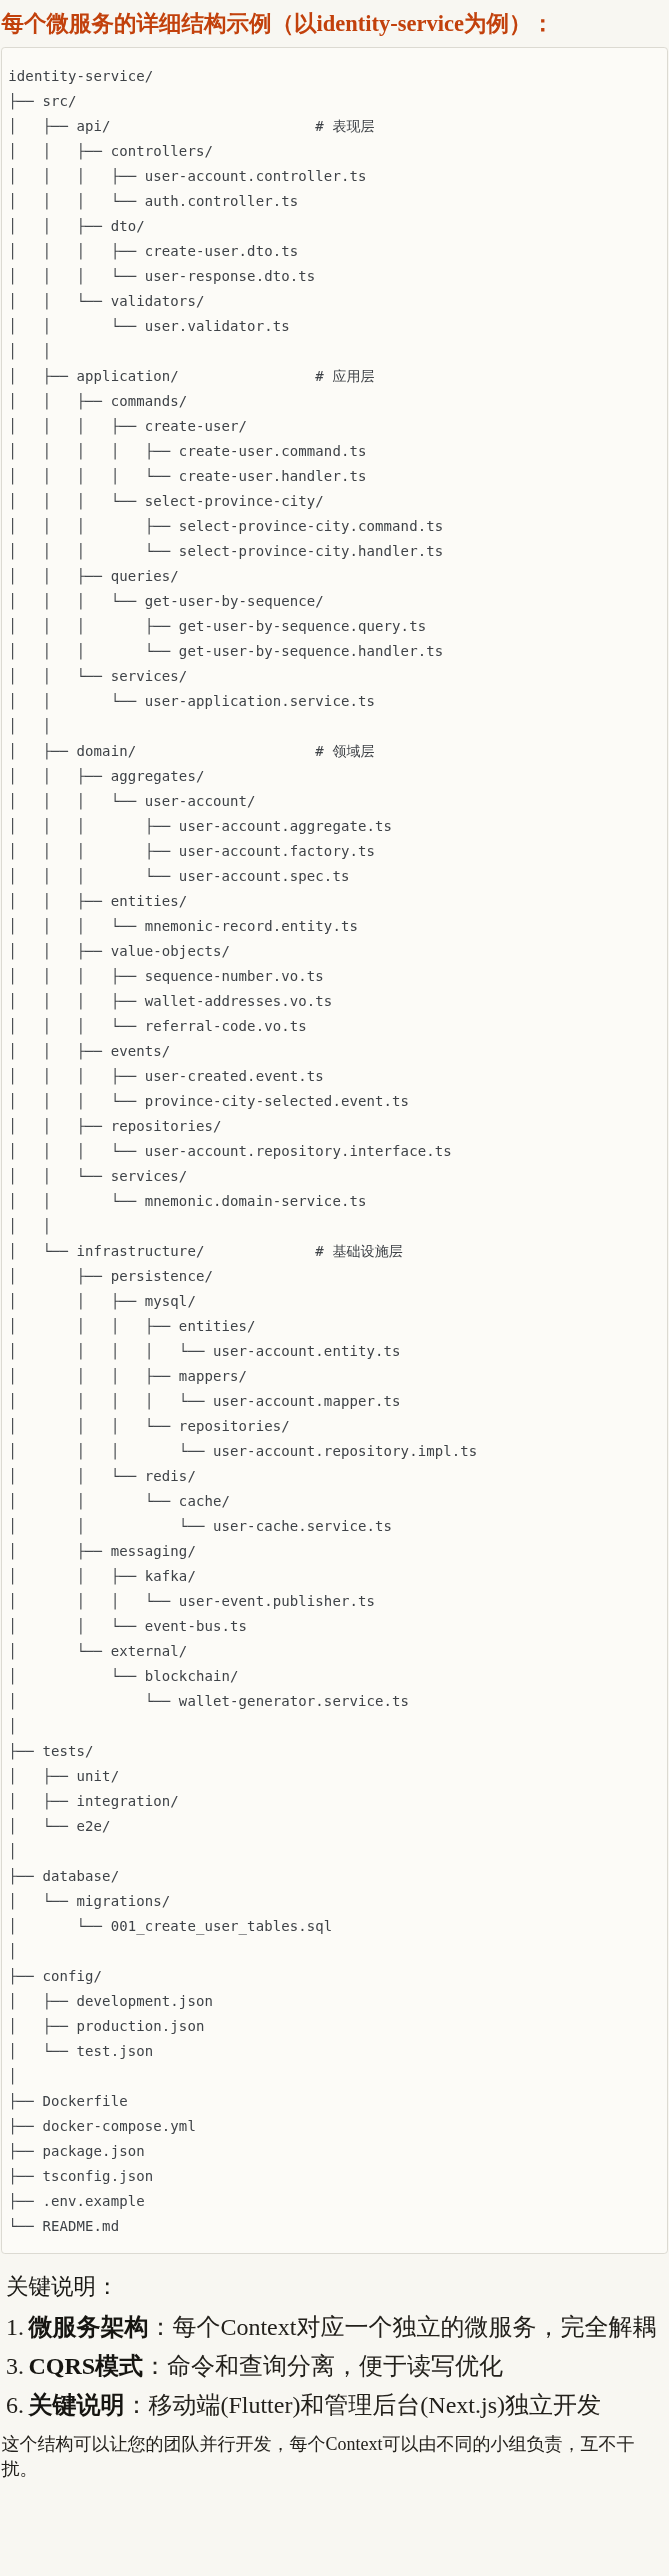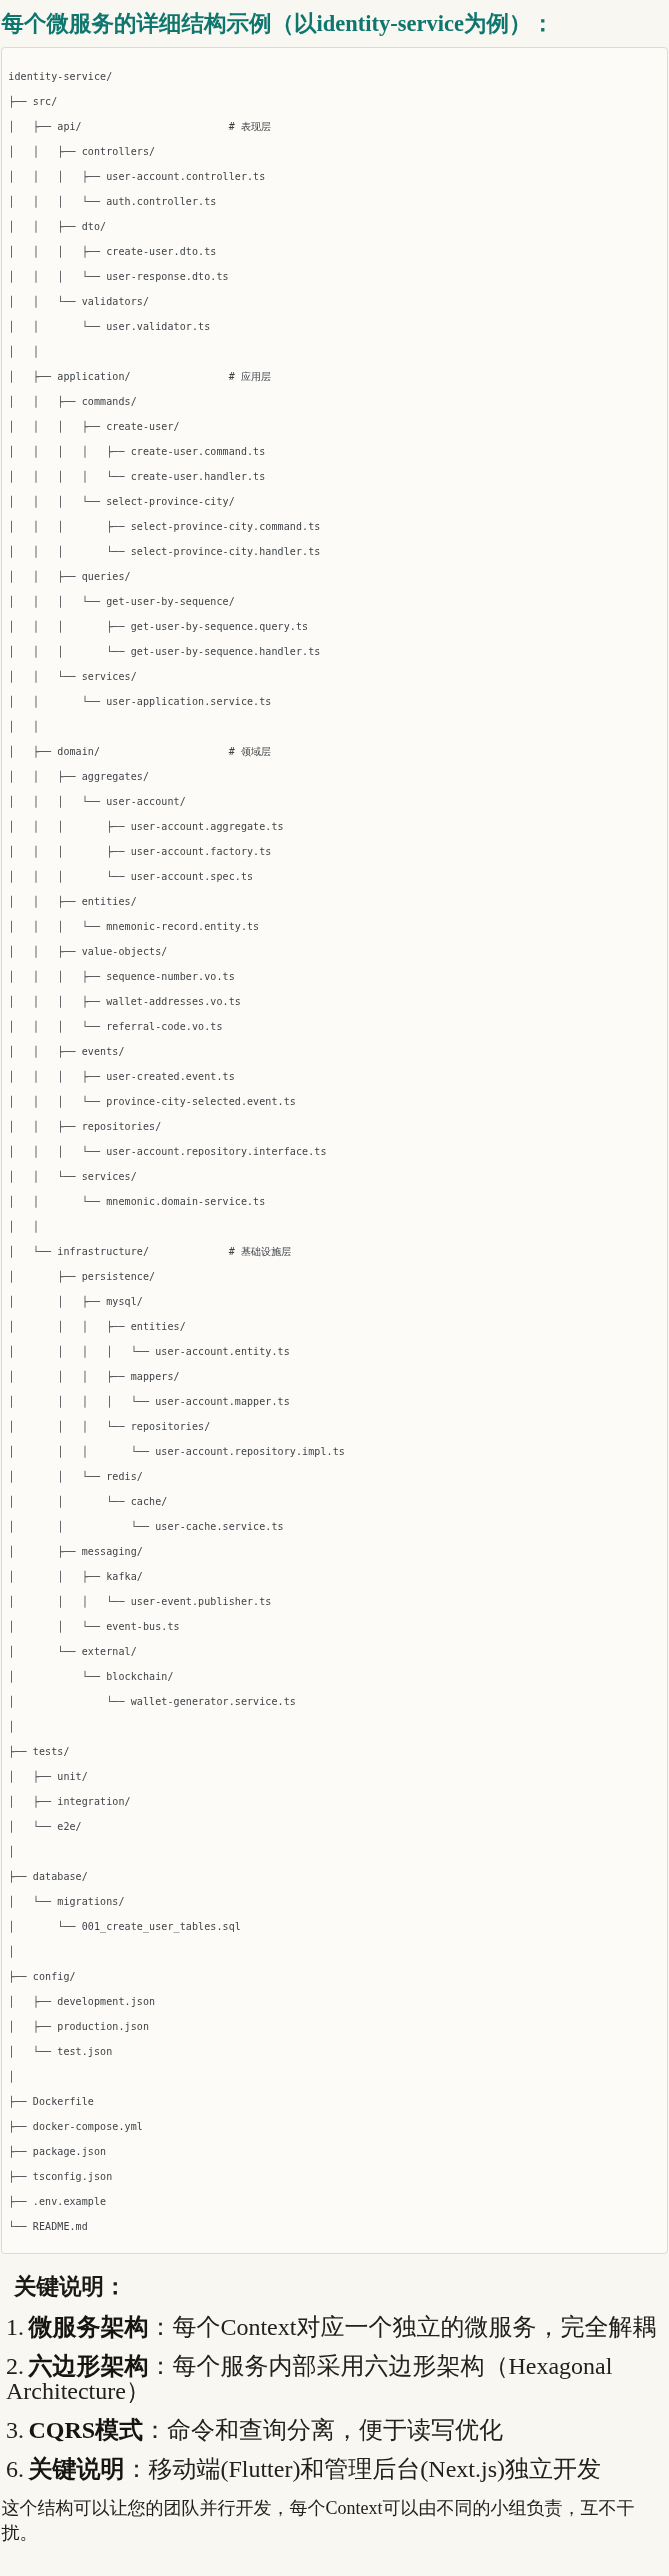--- a/index.html
+++ b/index.html
@@ -16,46 +16,46 @@
   .page {
     width: 667px;
     margin: 0 auto;
   }
   h1.doc-title {
     margin: 7.5px 0 0 0;
     padding: 0 0 0 0.6px;
     font-size: 22.5px;
     line-height: 31px;
     font-weight: bold;
-    color: #0f766e;
+    color: #c2410c;
     font-family: "Liberation Serif", "DejaVu Serif", serif;
   }
   .codeblock {
     margin: 8.8px 0 0 0;
     background: #fcfbf7;
     border: 0.6px solid #dcdad2;
     border-radius: 3.8px;
     overflow: hidden;
   }
   .codeblock pre {
     margin: 0;
     padding: 15.6px 7.5px 13.8px 6.3px;
     font-family: "DejaVu Sans Mono", "Liberation Mono", monospace;
-    font-size: 10px;
+    font-size: 14px;
     line-height: 25px;
     letter-spacing: 0.1px;
     color: #3e4247;
     white-space: pre;
   }
   h2.notes-title {
     margin: 17px 0 0 0;
-    padding: 0 0 0 13px;
+    padding: 0 0 0 5px;
     font-size: 22.5px;
     line-height: 31px;
-    font-weight: bold;
+    font-weight: normal;
     color: #1a1915;
   }
   .notes {
     margin: 13px 0 0 0;
     padding: 0 0 0 5px;
   }
   .note {
     margin: 0 0 14px 0;
     font-size: 24px;
     line-height: 25px;
@@ -174,23 +174,20 @@
   </div>
 
   <h2 class="notes-title">关键说明：</h2>
 
   <div class="notes">
 
     <div class="note">
       <span class="num">1.</span><b>微服务架构</b><span>：每个Context对应一个独立的微服务，完全解耦</span>
     </div>
 
-    <div class="note">
-      <span class="num">2.</span><b>六边形架构</b><span>：每个服务内部采用六边形架构（Hexagonal Architecture）</span>
-    </div>
 
     <div class="note">
       <span class="num">3.</span><b>CQRS模式</b><span>：命令和查询分离，便于读写优化</span>
     </div>
 
 
 
     <div class="note">
       <span class="num">6.</span><b>关键说明</b><span>：移动端(Flutter)和管理后台(Next.js)独立开发</span>
     </div>

